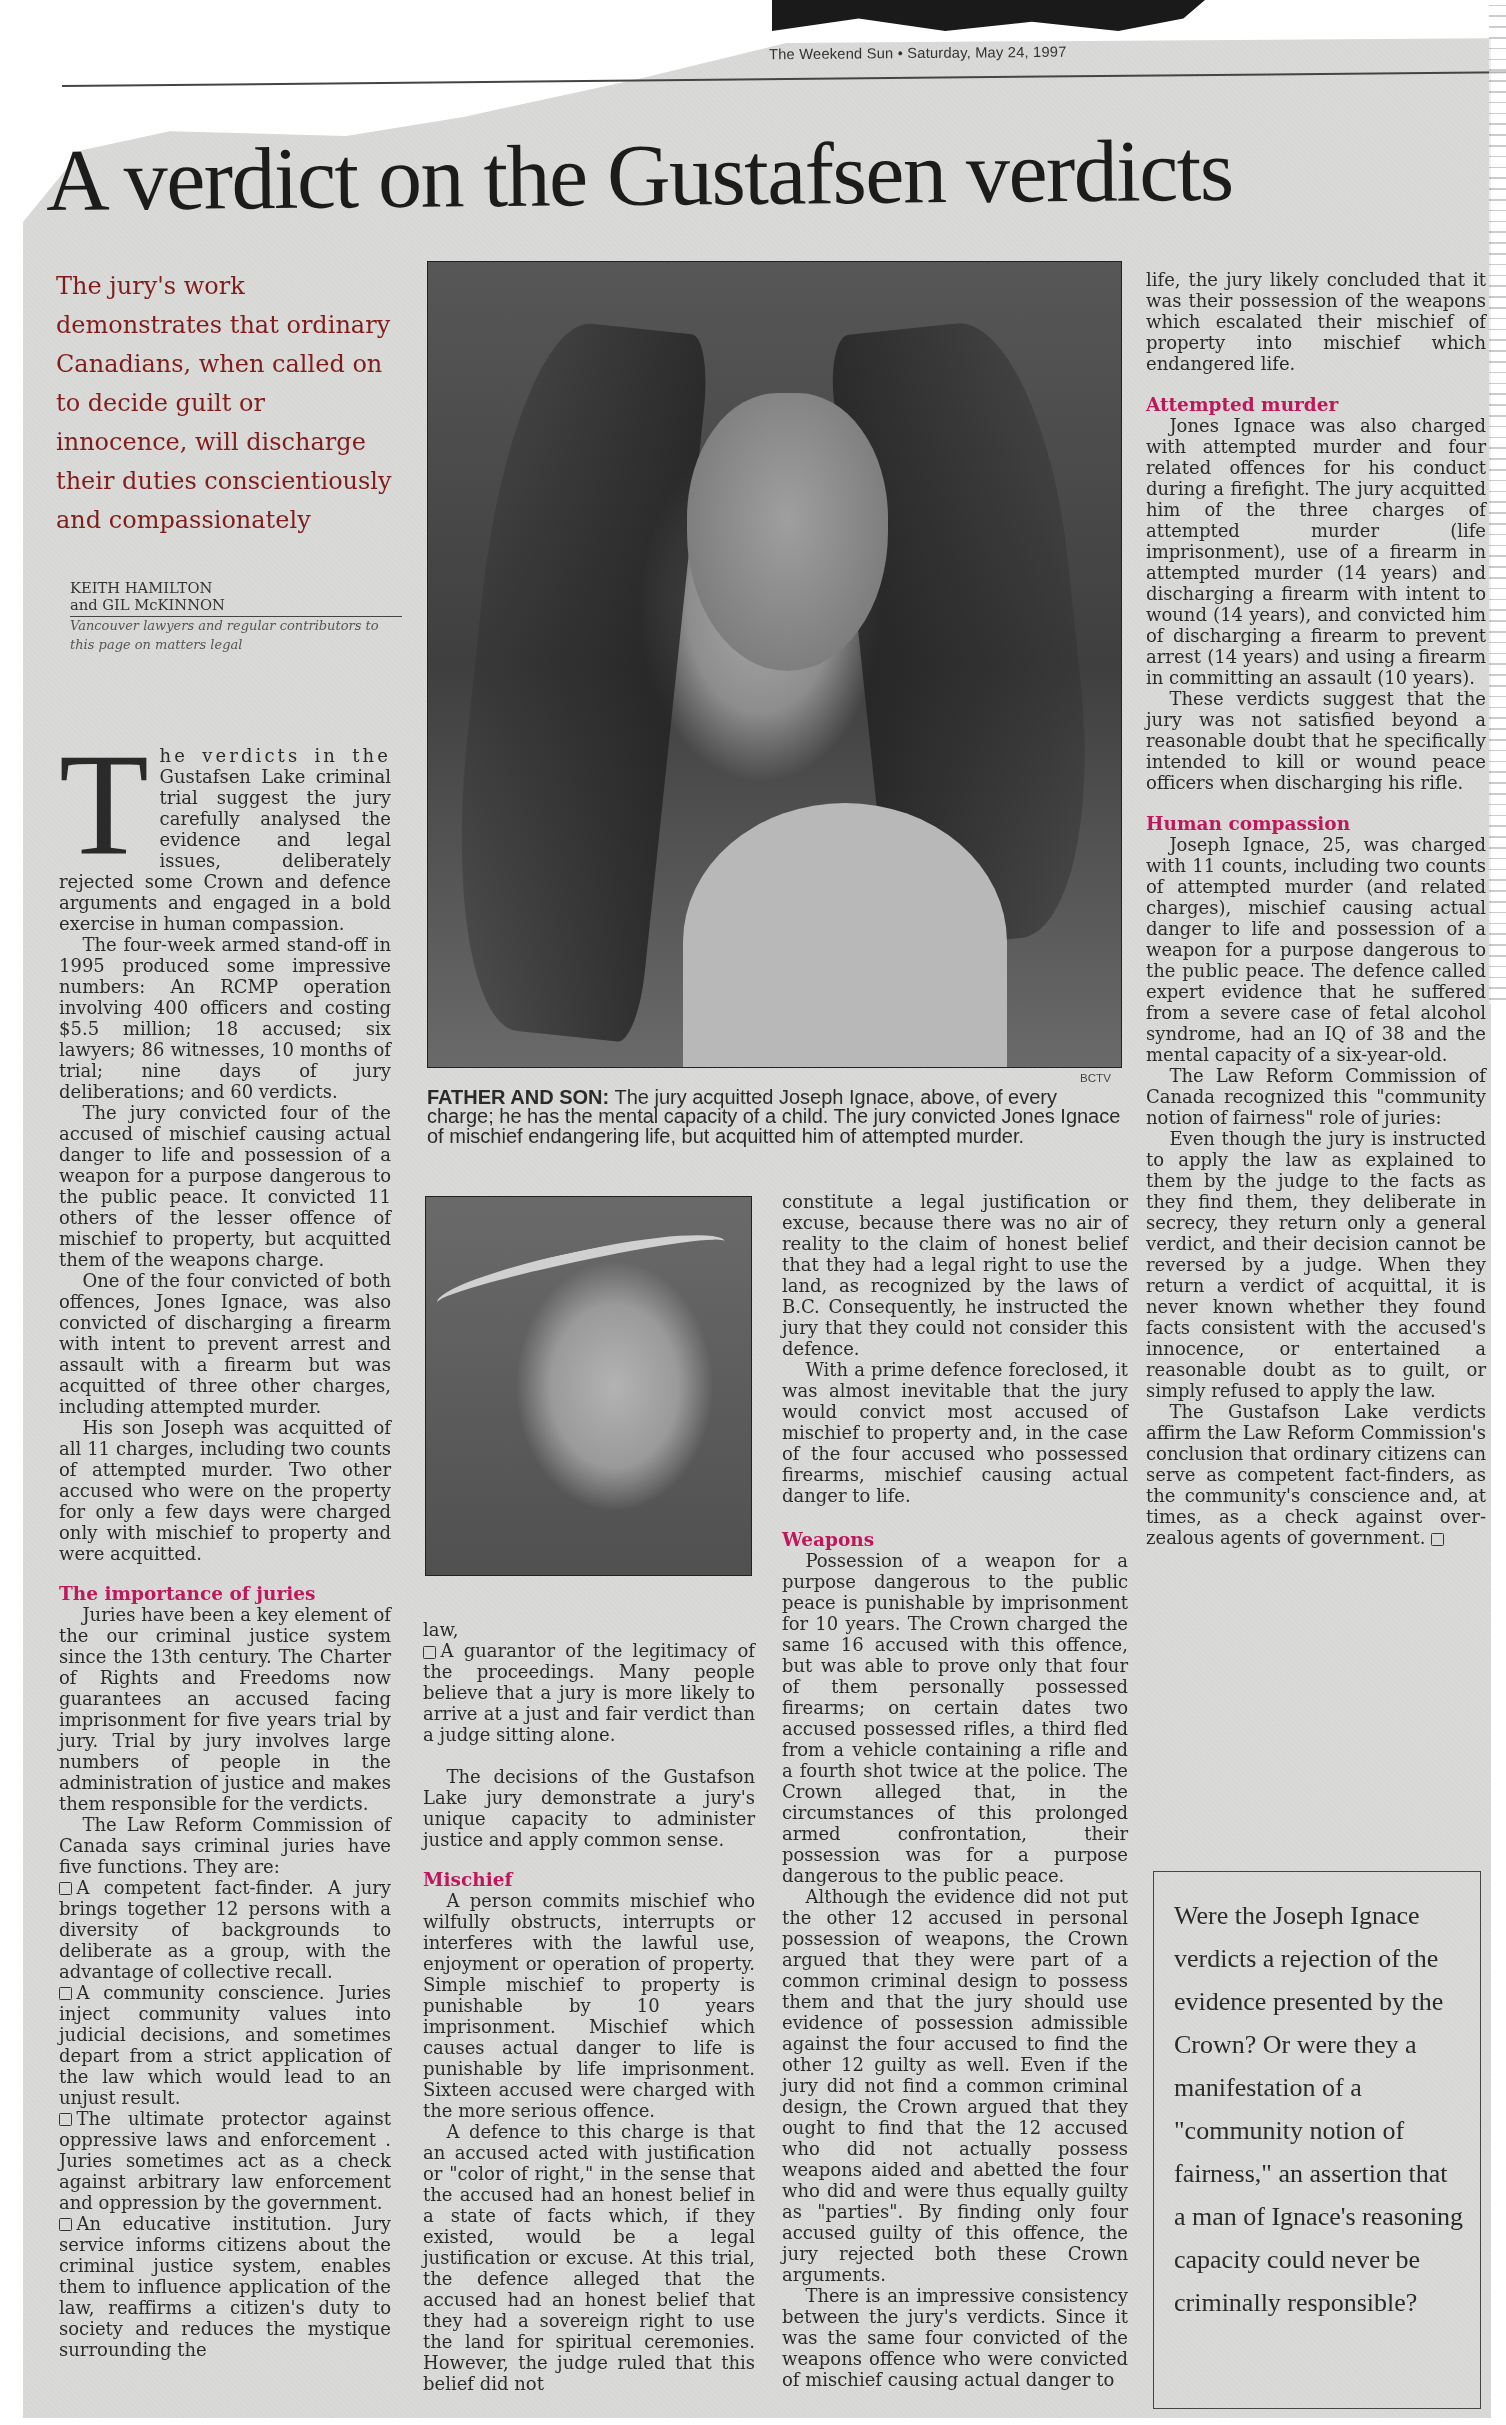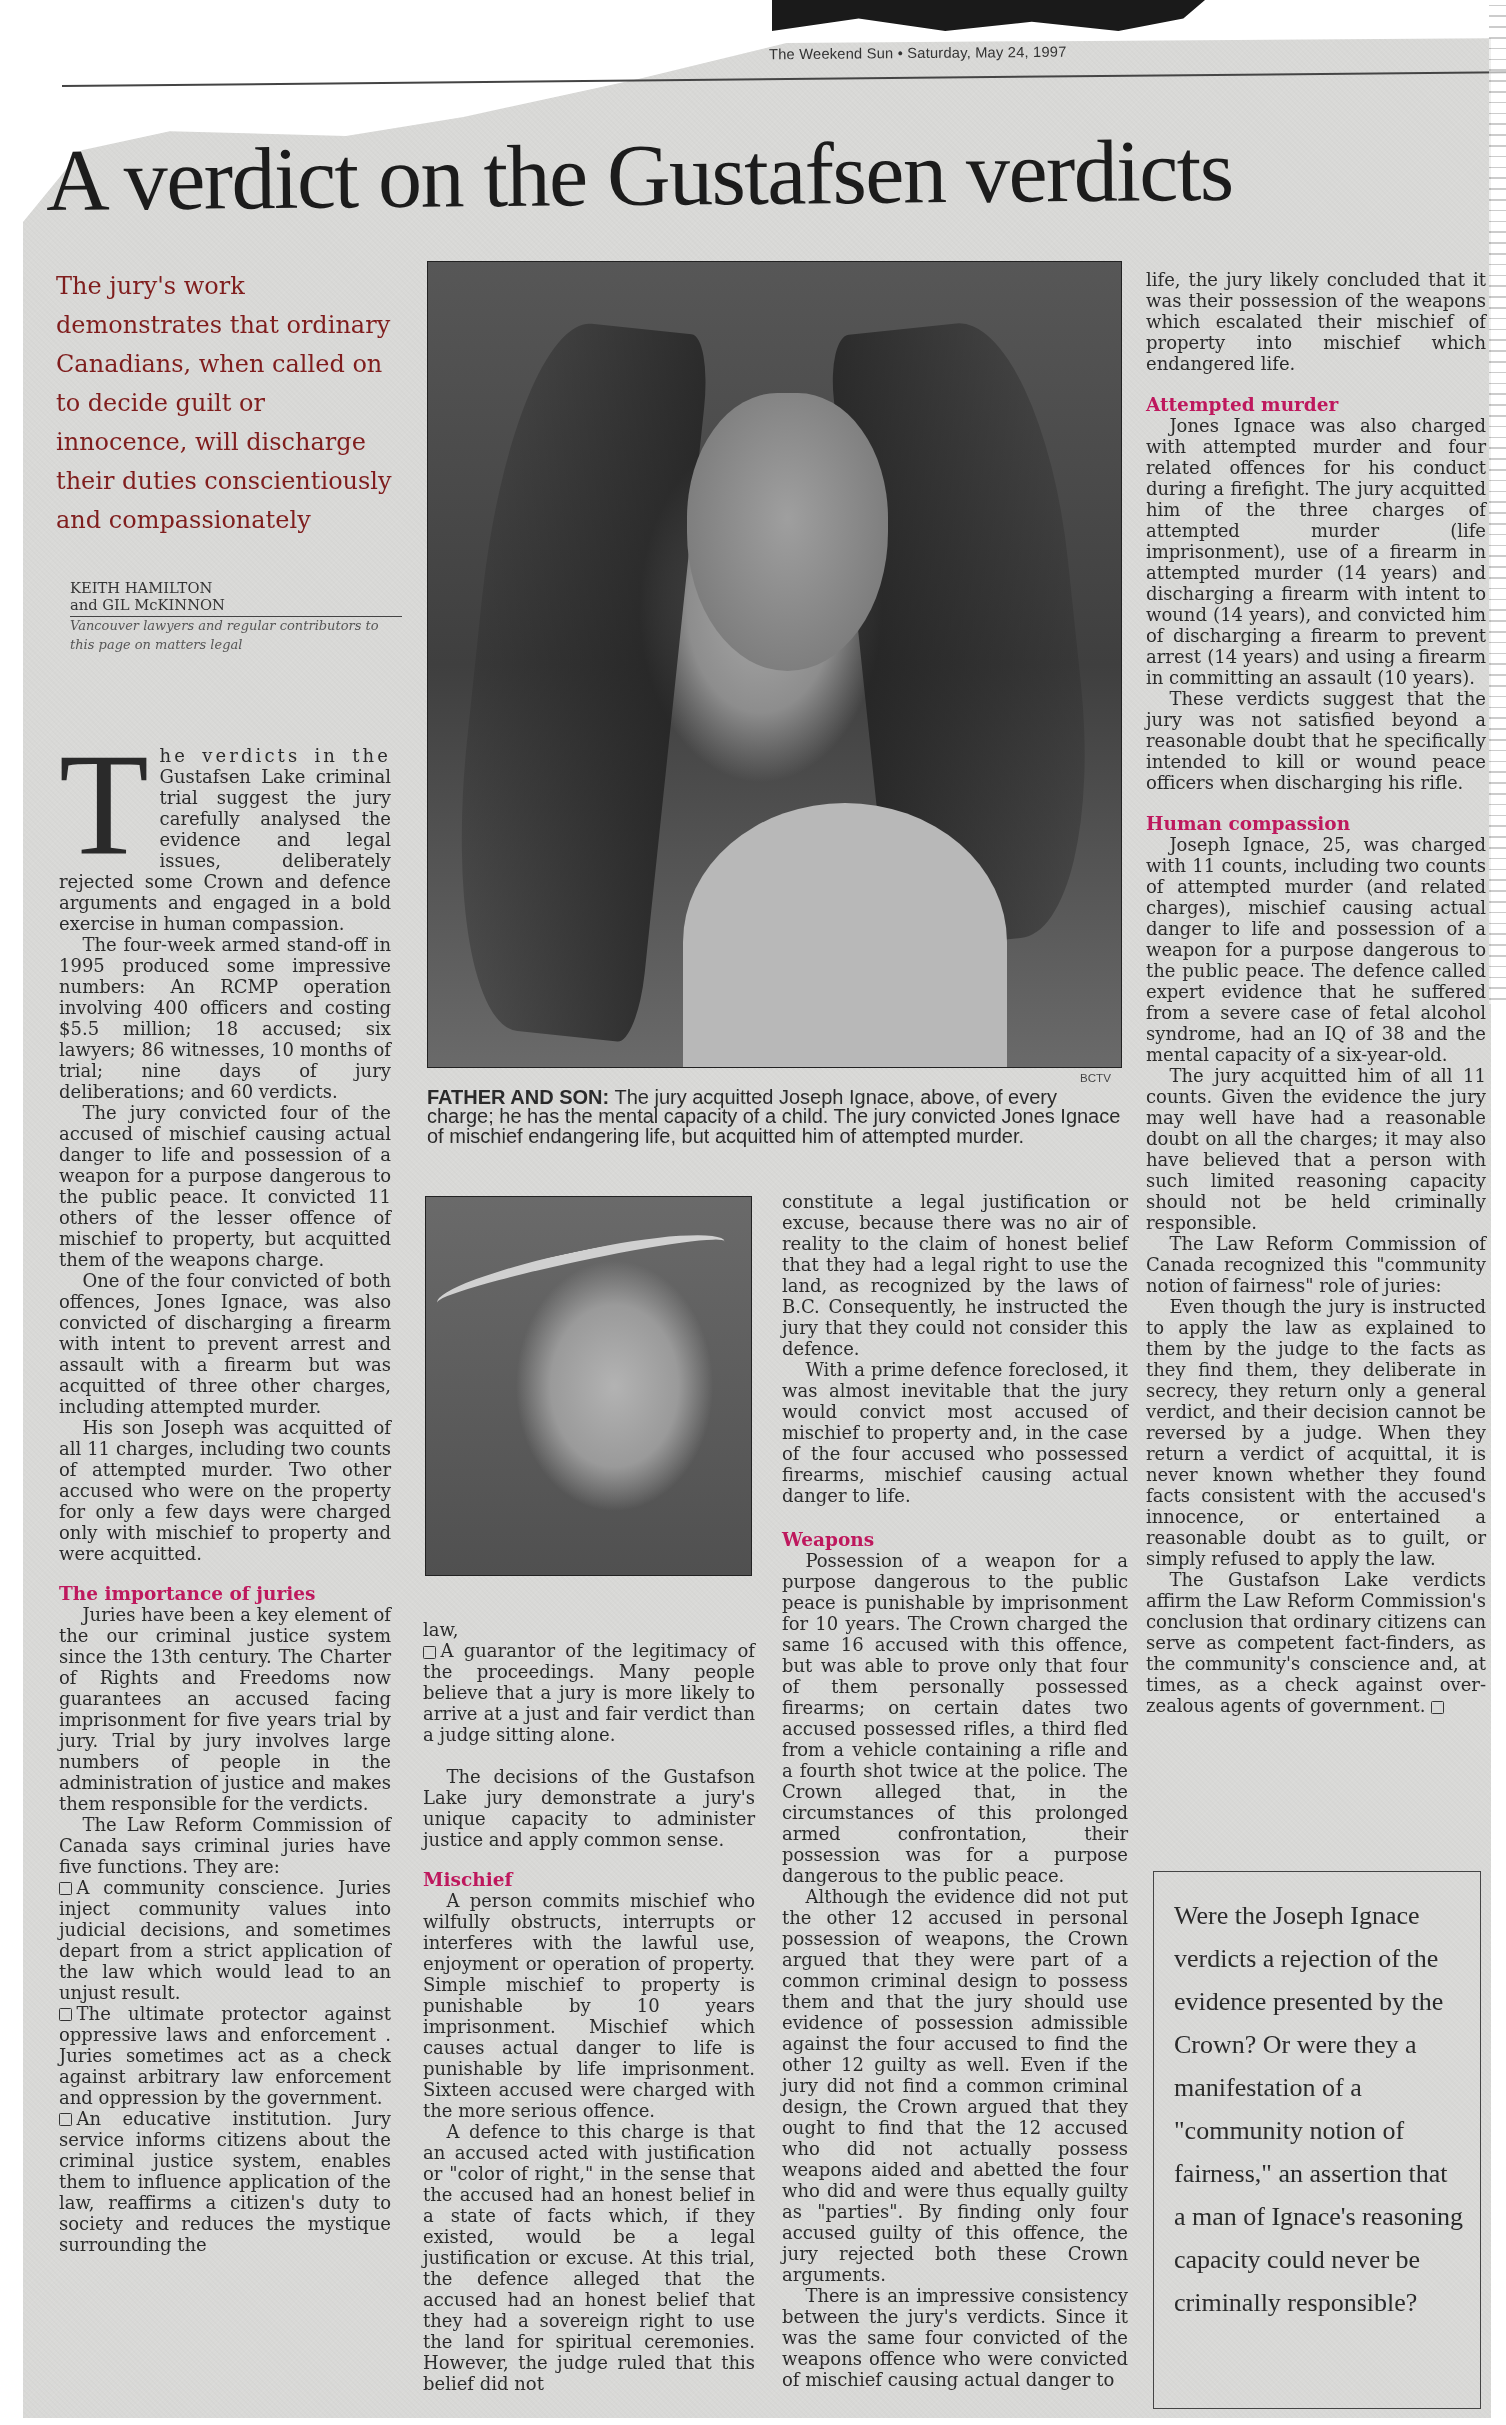--- a/index.html
+++ b/index.html
@@ -105,20 +105,21 @@
 <div class="col dropcap-wrap">
   <span class="dropcap">T</span>
   <p class="noindent"><span class="lead-first">he verdicts in the</span> <span>Gustafsen Lake criminal trial suggest the jury carefully analysed the evidence and legal issues, deliberately rejected some Crown and defence arguments and engaged in a bold exercise in human compassion.</span></p>
   <p>The four-week armed stand-off in 1995 produced some impressive numbers: An RCMP operation involving 400 officers and costing $5.5 million; 18 accused; six lawyers; 86 witnesses, 10 months of trial; nine days of jury deliberations; and 60 verdicts.</p>
   <p>The jury convicted four of the accused of mischief causing actual danger to life and possession of a weapon for a purpose dangerous to the public peace. It convicted 11 others of the lesser offence of mischief to property, but acquitted them of the weapons charge.</p>
   <p>One of the four convicted of both offences, Jones Ignace, was also convicted of discharging a firearm with intent to prevent arrest and assault with a firearm but was acquitted of three other charges, including attempted murder.</p>
   <p>His son Joseph was acquitted of all 11 charges, including two counts of attempted murder. Two other accused who were on the property for only a few days were charged only with mischief to property and were acquitted.</p>
   <p class="subhead" style="margin-top:18.5px">The importance of juries</p>
   <p>Juries have been a key element of the our criminal justice system since the 13th century. The Charter of Rights and Freedoms now guarantees an accused facing imprisonment for five years trial by jury. Trial by jury involves large numbers of people in the administration of justice and makes them responsible for the verdicts.</p>
   <p>The Law Reform Commission of Canada says criminal juries have five functions. They are:</p>
+  <p class="noindent"><span class="bullet"></span><span>A competent fact-finder. A jury brings together 12 persons with a diversity of backgrounds to deliberate as a group, with the advantage of collective recall.</span></p>
   <p class="noindent"><span class="bullet"></span><span>A community conscience. Juries inject community values into judicial decisions, and sometimes depart from a strict application of the law which would lead to an unjust result.</span></p>
   <p class="noindent"><span class="bullet"></span><span>The ultimate protector against oppressive laws and enforcement . Juries sometimes act as a check against arbitrary law enforcement and oppression by the government.</span></p>
   <p class="noindent"><span class="bullet"></span><span>An educative institution. Jury service informs citizens about the criminal justice system, enables them to influence application of the law, reaffirms a citizen's duty to society and reduces the mystique surrounding the</span></p>
 </div>
 
 <div class="photo photo-main" aria-label="Joseph Ignace portrait">
   <div class="hair-l"></div>
   <div class="hair-r"></div>
   <div class="shirt"></div>
   <div class="face"></div>
@@ -151,21 +152,20 @@
   <p>There is an impressive consistency between the jury's verdicts. Since it was the same four convicted of the weapons offence who were convicted of mischief causing actual danger to</p>
 </div>
 
 <div class="col" style="left:1146px; top:269px; width:340px;">
   <p class="noindent">life, the jury likely concluded that it was their possession of the weapons which escalated their mischief of property into mischief which endangered life.</p>
   <p class="subhead" style="margin-top:20px">Attempted murder</p>
   <p>Jones Ignace was also charged with attempted murder and four related offences for his conduct during a firefight. The jury acquitted him of the three charges of attempted murder (life imprisonment), use of a firearm in attempted murder (14 years) and discharging a firearm with intent to wound (14 years), and convicted him of discharging a firearm to prevent arrest (14 years) and using a firearm in committing an assault (10 years).</p>
   <p>These verdicts suggest that the jury was not satisfied beyond a reasonable doubt that he specifically intended to kill or wound peace officers when discharging his rifle.</p>
   <p class="subhead" style="margin-top:20px">Human compassion</p>
   <p>Joseph Ignace, 25, was charged with 11 counts, including two counts of attempted murder (and related charges), mischief causing actual danger to life and possession of a weapon for a purpose dangerous to the public peace. The defence called expert evidence that he suffered from a severe case of fetal alcohol syndrome, had an IQ of 38 and the mental capacity of a six-year-old.</p>
-  <p>The jury acquitted him of all 11 counts. Given the evidence the jury may well have had a reasonable doubt on all the charges; it may also have believed that a person with such limited reasoning capacity should not be held criminally responsible.</p>
   <p>The Law Reform Commission of Canada recognized this "community notion of fairness" role of juries:</p>
   <p>Even though the jury is instructed to apply the law as explained to them by the judge to the facts as they find them, they deliberate in secrecy, they return only a general verdict, and their decision cannot be reversed by a judge. When they return a verdict of acquittal, it is never known whether they found facts consistent with the accused's innocence, or entertained a reasonable doubt as to guilt, or simply refused to apply the law.</p>
   <p><span>The Gustafson Lake verdicts affirm the Law Reform Commission's conclusion that ordinary citizens can serve as competent fact-finders, as the community's conscience and, at times, as a check against over-zealous agents of government.</span> <span class="bullet"></span></p>
 </div>
 
 <div class="pullquote">Were the Joseph Ignace verdicts a rejection of the evidence presented by the Crown? Or were they a manifestation of a "community notion of fairness," an assertion that a man of Ignace's reasoning capacity could never be criminally responsible?</div>
 
 <div class="scan-edge"></div>
 
 

